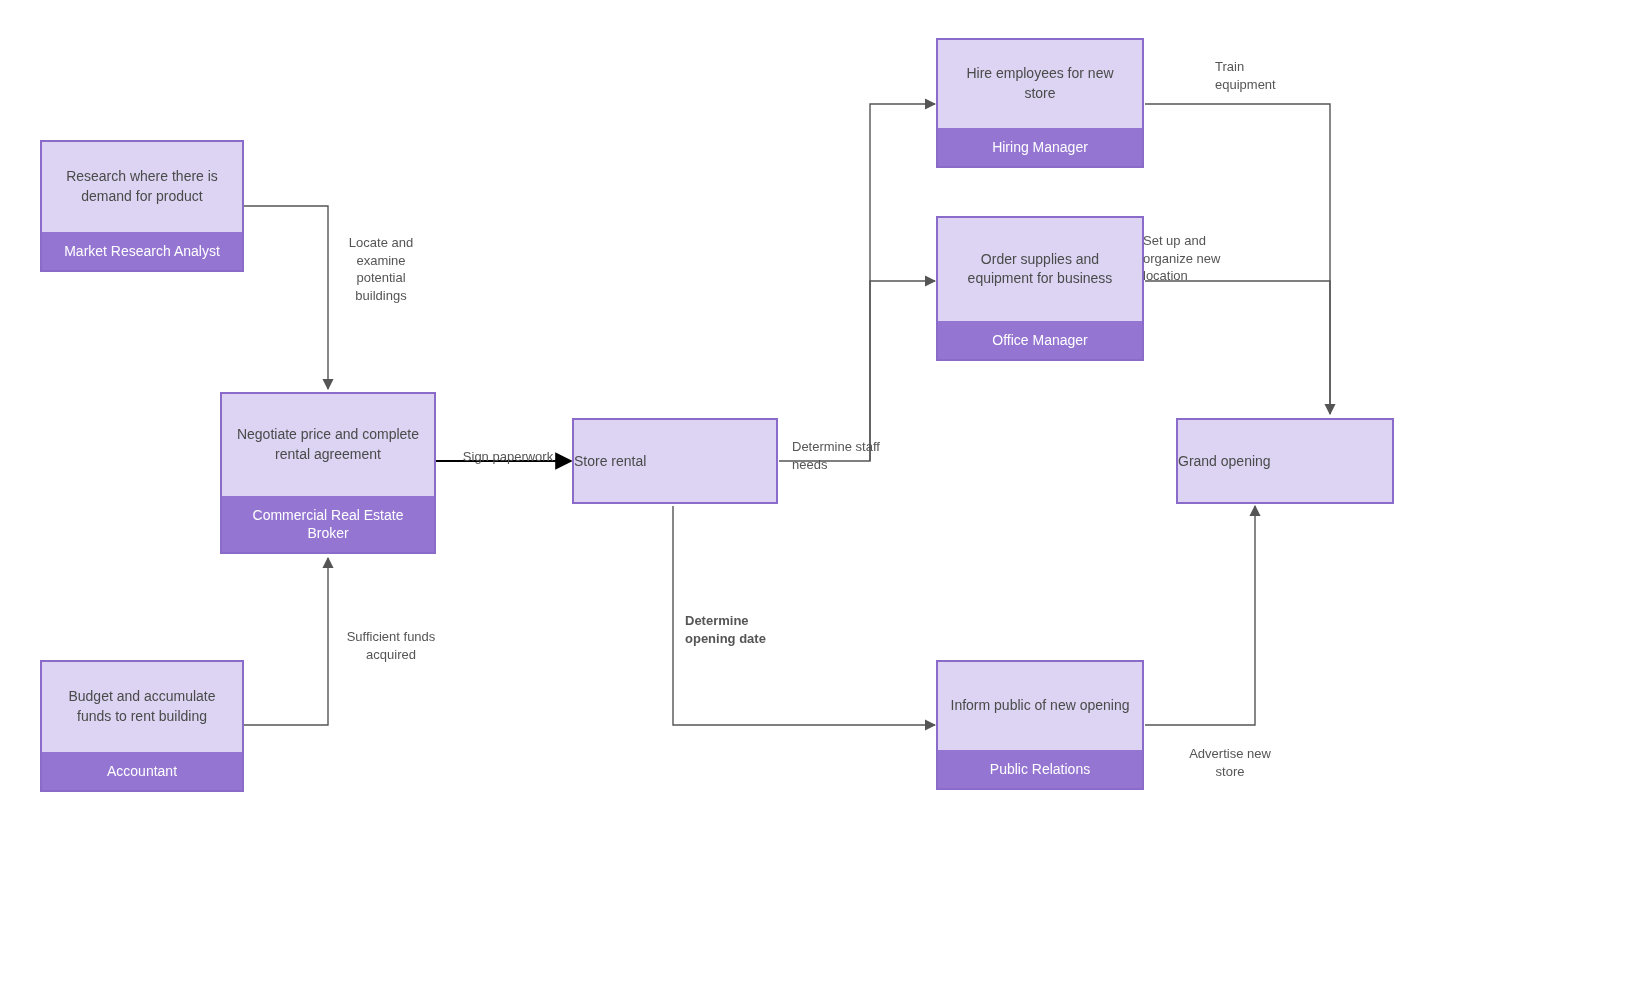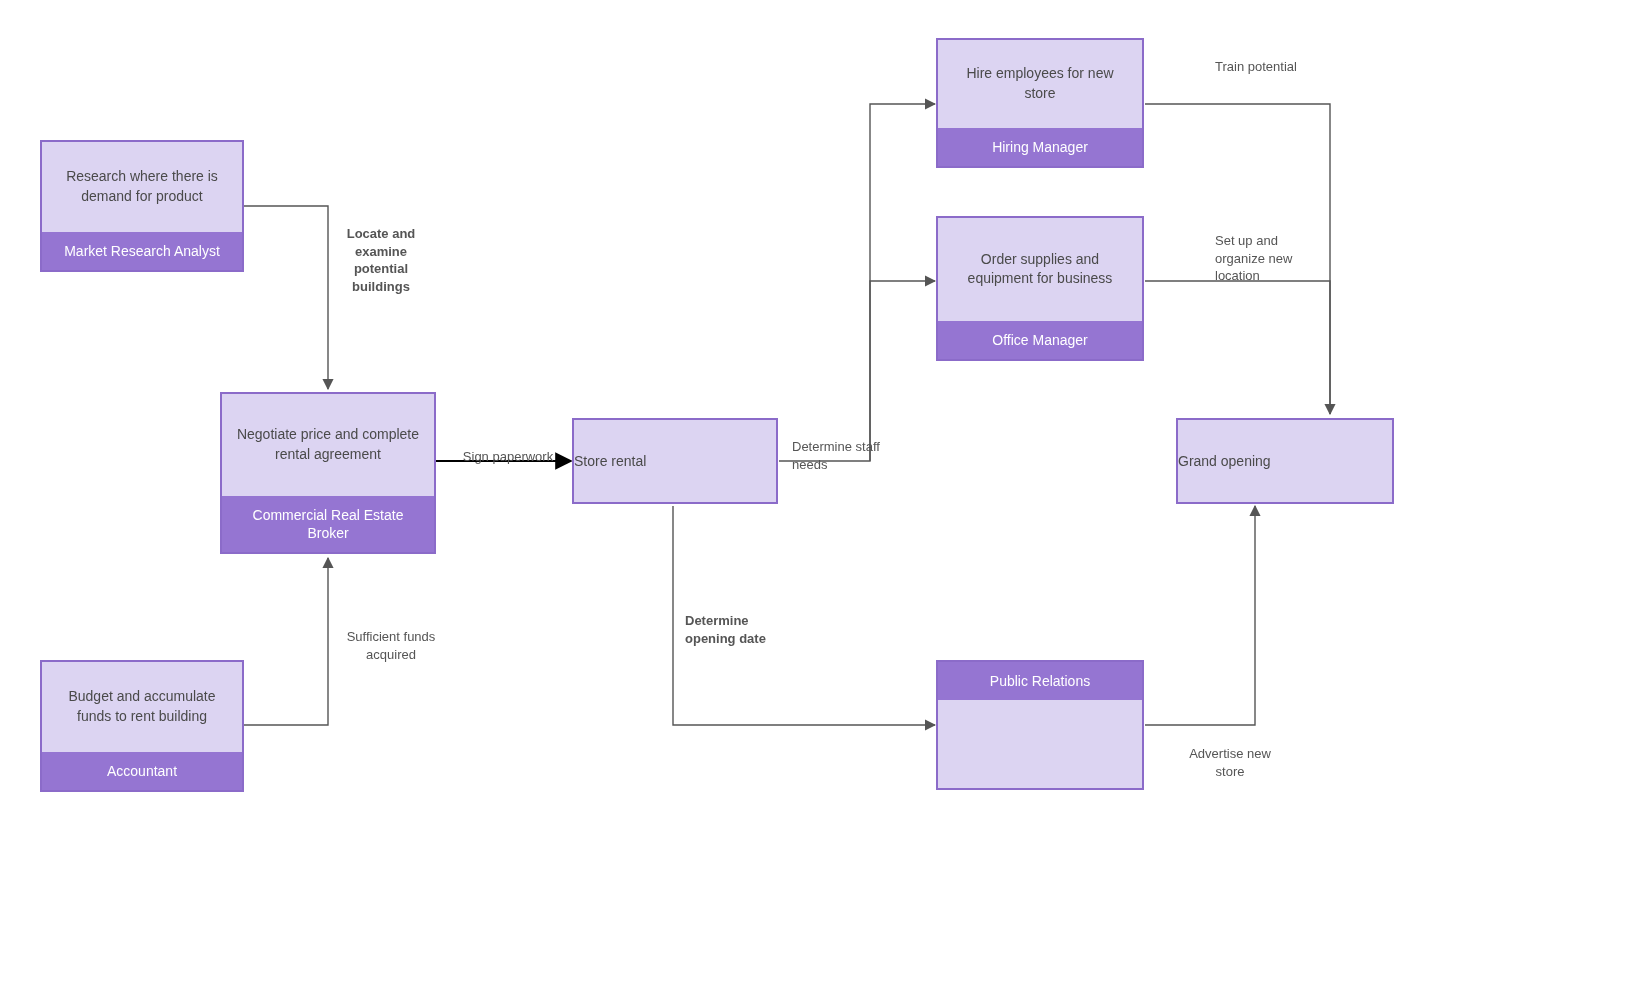--- a/index.html
+++ b/index.html
@@ -123,27 +123,28 @@
   <div class="node-task">Hire employees for new store</div>
   <div class="node-role">Hiring Manager</div>
 </div>
 
 <div class="node" style="left:936px; top:216px; width:208px; height:145px;">
   <div class="node-task">Order supplies and equipment for business</div>
   <div class="node-role">Office Manager</div>
 </div>
 
 <div class="node" style="left:936px; top:660px; width:208px; height:130px;">
+  <div class="node-task">Inform public of new opening</div>
   <div class="node-role">Public Relations</div>
 </div>
 
 <div class="simple-node" style="left:1176px; top:418px; width:218px; height:86px;">
   <span>Grand opening</span>
 </div>
 
-<div class="edge-label" style="left:336px; top:225px; width:90px;font-weight:bold;">Locate and examine potential buildings</div>
+<div class="edge-label" style="left:336px; top:234px; width:90px;">Locate and examine potential buildings</div>
 <div class="edge-label" style="left:336px; top:612px; width:110px;margin-top:16px;">Sufficient funds acquired</div>
 <div class="edge-label" style="left:452px; top:448px; width:112px;">Sign paperwork</div>
 <div class="edge-label" style="left:792px; top:438px; width:120px; text-align:left;">Determine staff needs</div>
 <div class="edge-label" style="left:685px; top:612px; width:110px; text-align:left;font-weight:bold;">Determine opening date</div>
-<div class="edge-label" style="left:1215px; top:58px; width:90px; text-align:left;">Train potential</div>
-<div class="edge-label" style="left:1215px; top:232px; width:96px; text-align:left;">Set up and organize new location</div>
+<div class="edge-label" style="left:1215px; top:58px; width:90px; text-align:left;">Train equipment</div>
+<div class="edge-label" style="left:1143px; top:232px; width:96px; text-align:left;">Set up and organize new location</div>
 <div class="edge-label" style="left:1175px; top:745px; width:110px;">Advertise new store</div>
 
 </body></html>

